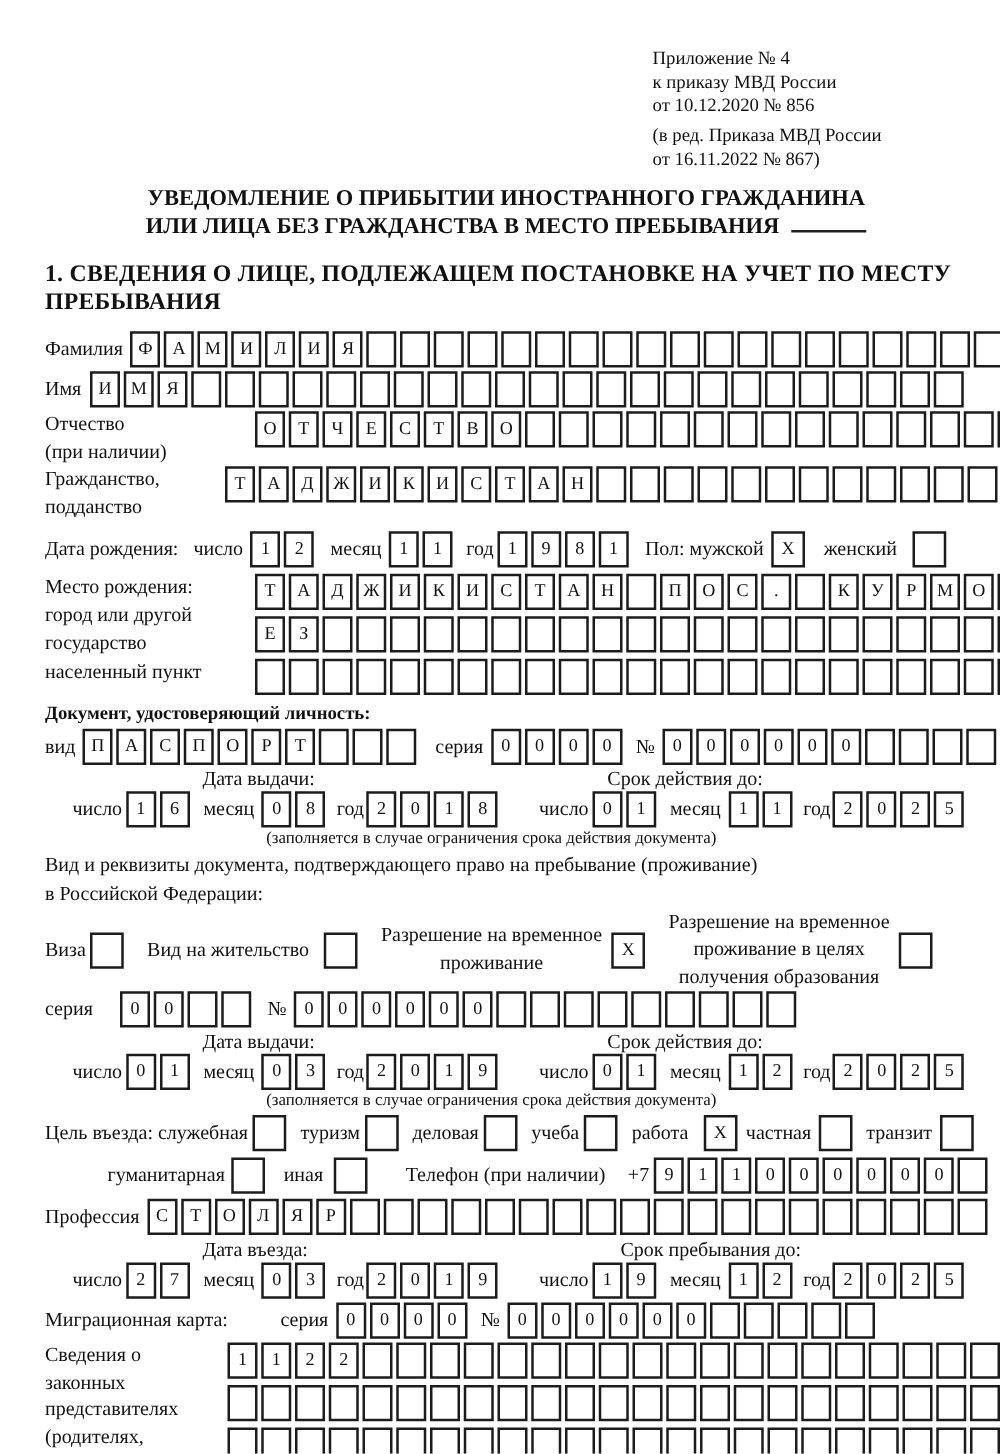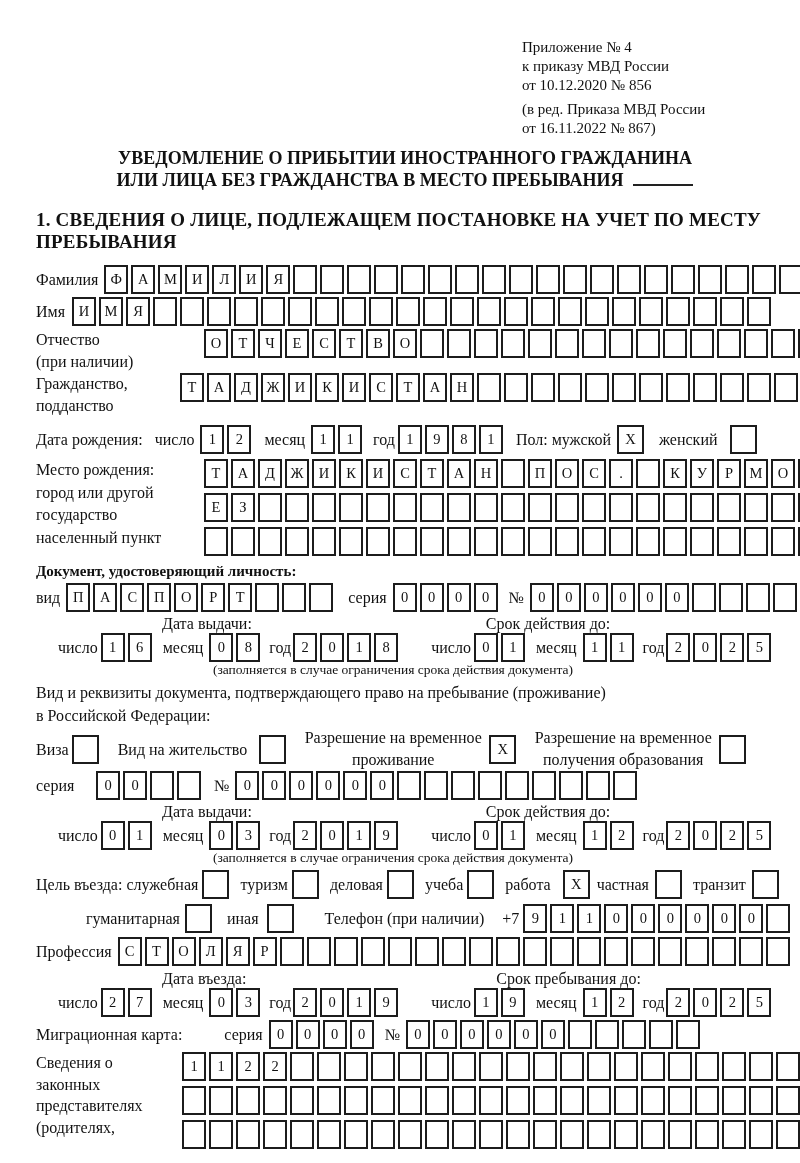--- a/index.html
+++ b/index.html
@@ -158,20 +158,21 @@
     <span class="cells cb"><span class="cell"></span></span>
     <span class="lbl" style="margin-left:16px;line-height:29px">Вид на жительство</span>
     <span class="cells cb" style="margin-left:6px"><span class="cell"></span></span>
     <span class="center-lbl" style="width:180px;margin-left:14px">
       <span class="cl-line">Разрешение на временное</span>
       <span class="cl-line">проживание</span>
     </span>
     <span class="cells cb" style="margin-left:6px"><span class="cell">X</span></span>
     <span class="center-lbl" style="width:184px;margin-left:12px">
       <span class="cl-line">Разрешение на временное</span>
+      <span class="cl-line">проживание в целях</span>
       <span class="cl-line">получения образования</span>
     </span>
     <span class="cells cb" style="margin-left:4px"><span class="cell"></span></span>
   </div>
 
   <div class="row" style="margin-top:0">
     <span class="lbl" style="width:54px">серия</span>
     <span class="cells"><span class="cell">0</span><span class="cell">0</span><span class="cell"></span><span class="cell"></span></span>
     <span class="lbl" style="margin-left:10px">№</span>
     <span class="cells"><span class="cell">0</span><span class="cell">0</span><span class="cell">0</span><span class="cell">0</span><span class="cell">0</span><span class="cell">0</span><span class="cell"></span><span class="cell"></span><span class="cell"></span><span class="cell"></span><span class="cell"></span><span class="cell"></span><span class="cell"></span><span class="cell"></span><span class="cell"></span></span>

